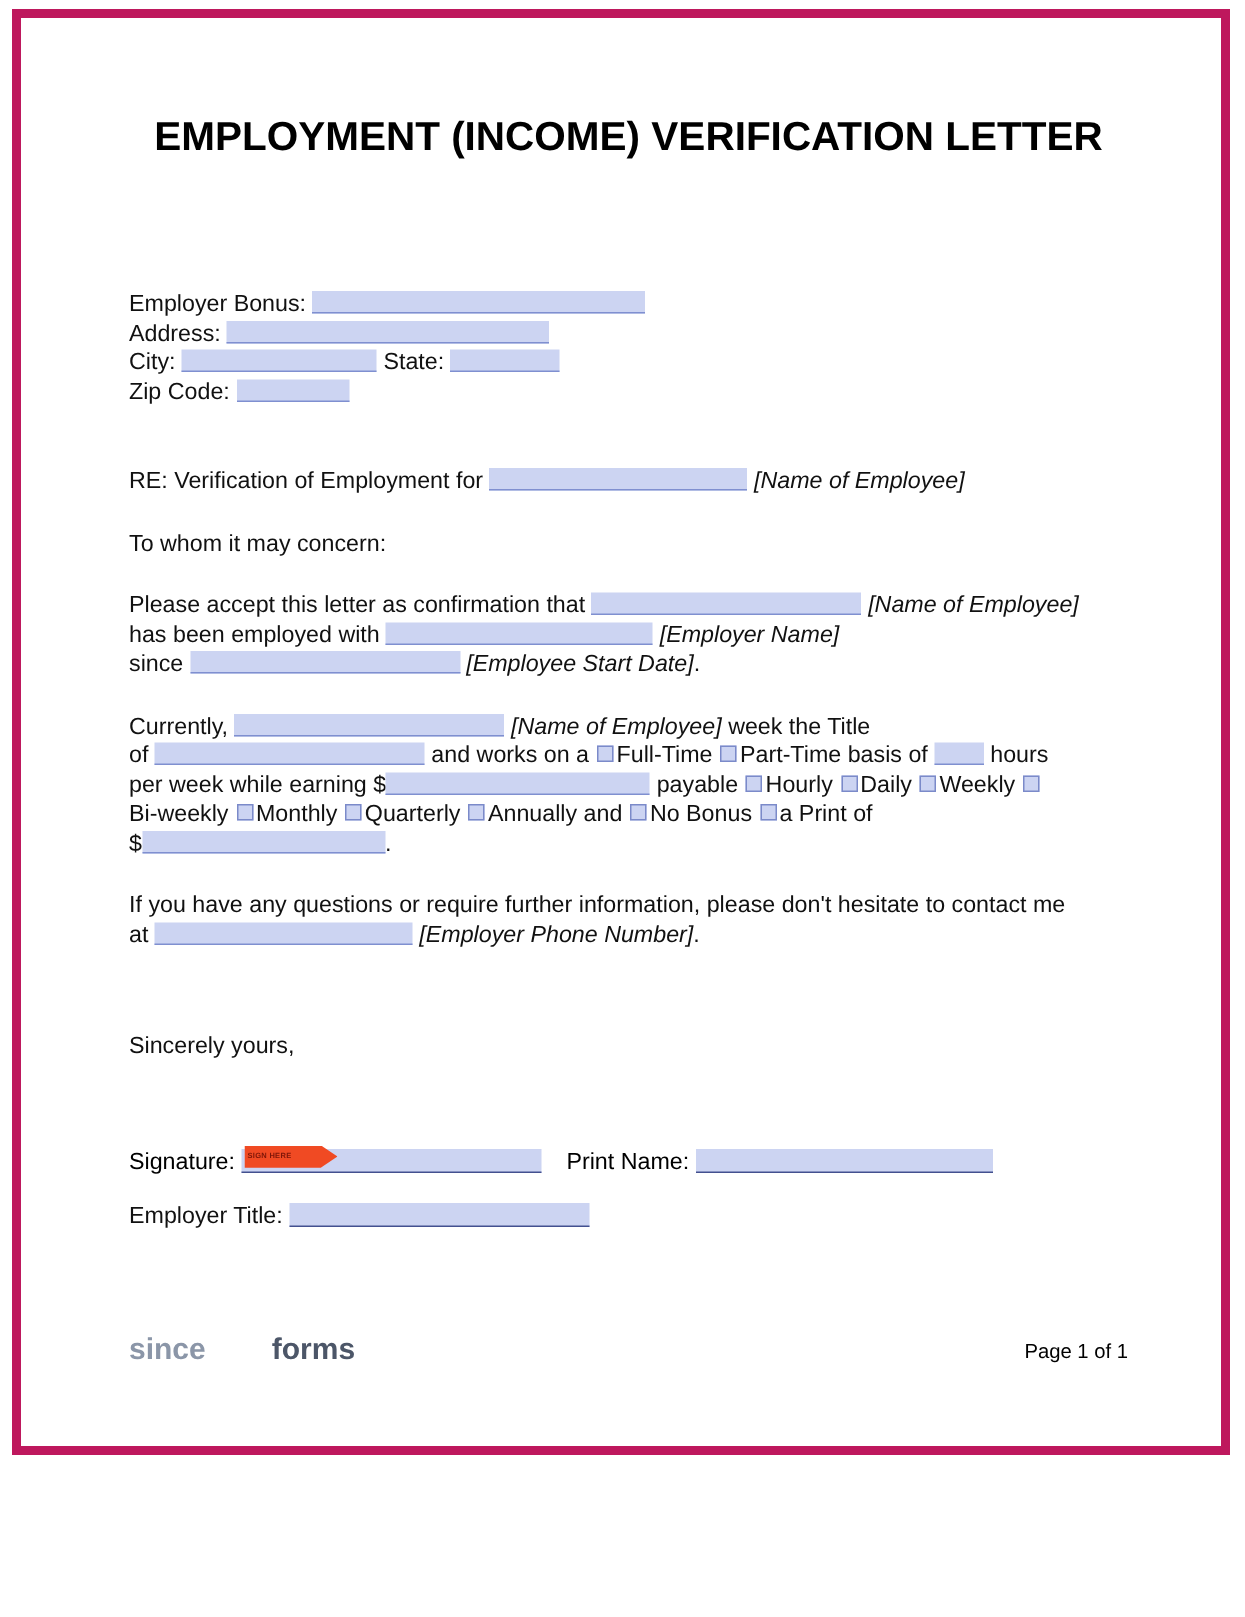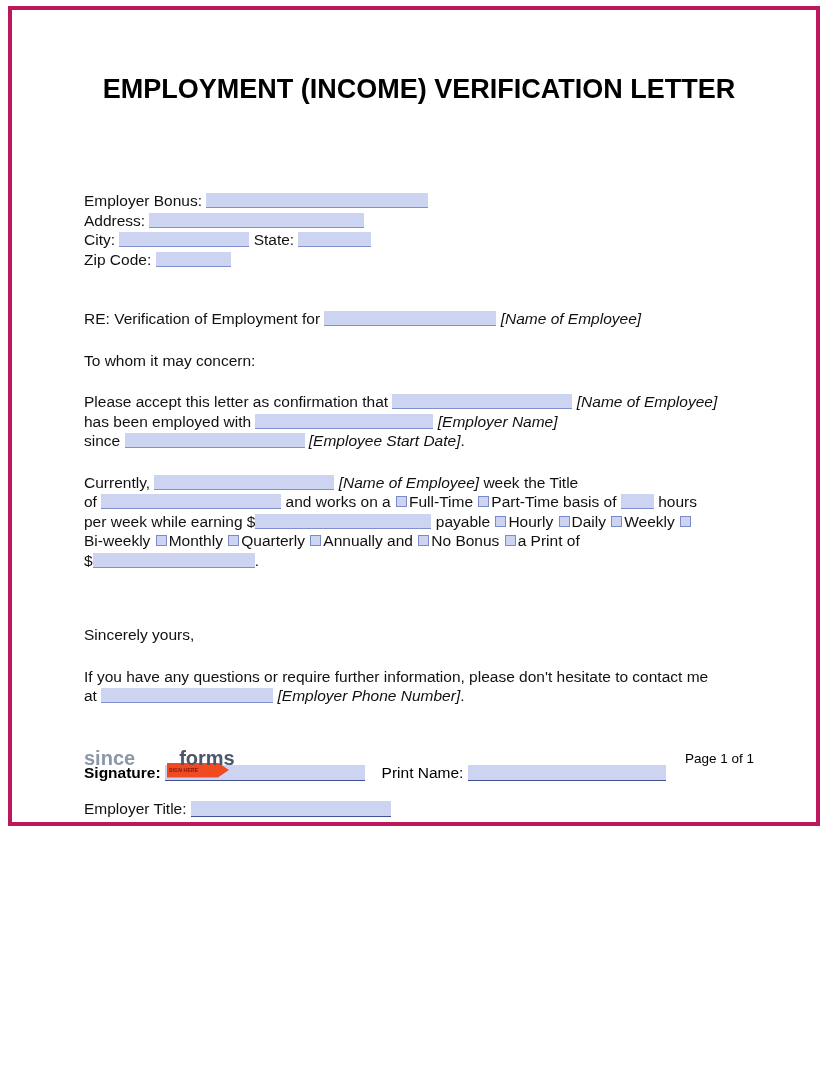--- a/index.html
+++ b/index.html
@@ -13,23 +13,23 @@
     font-family: "Liberation Sans", sans-serif;
     color: #000000;
     position: relative;
     overflow: hidden;
   }
   .page {
     position: absolute;
     left: 8px;
     top: 6px;
     width: 812px;
-    height: 820px;
+    height: 964px;
     background: #ffffff;
-    border: 4px solid #be185d;
+    border: 6px solid #be185d;
     box-sizing: border-box;
   }
   .inner {
     position: absolute;
     left: 0; top: 0; right: 0; bottom: 0;
     padding: 50px 62px 0 72px;
     box-sizing: border-box;
   }
   h1.doc-title {
     font-size: 27px;
@@ -76,21 +76,21 @@
     margin-top: 86px;
   }
   .sec {
     margin-top: 18px;
   }
   .sig-row {
     margin-top: 58px;
     font-size: 15.5px;
   }
   .sig-label {
-    font-weight: bold;
+    font-weight: normal;
     text-align: center;
   }
   .sig-fill {
     position: relative;
     display: inline-block;
     width: 200px;
     height: 15px;
     background: #ccd4f2;
     border-bottom: 1px solid #43508f;
     vertical-align: -3px;
@@ -205,28 +205,28 @@
       <span>Bi-weekly</span>
       <span class="cb"></span><span>Monthly</span>
       <span class="cb"></span><span>Quarterly</span>
       <span class="cb"></span><span>Annually</span>
       <span>and</span>
       <span class="cb"></span><span>No Bonus</span>
       <span class="cb"></span><span>a Print of</span><br>
       <span>$</span><span class="fill" style="width:162px"></span><span>.</span>
     </div>
 
-    <div class="body-text" style="margin-top:55px">Sincerely yours,</div>
-
     <div class="body-text sec" style="margin-top:22px">
       <span>If you have any questions or require further information, please don't hesitate to contact me</span><br>
       <span>at</span>
       <span class="fill" style="width:172px"></span>
       <span class="note">[Employer Phone Number]</span><span>.</span>
     </div>
+
+    <div class="body-text" style="margin-top:55px">Sincerely yours,</div>
 
     <div class="sig-row">
       <span class="sig-label">Signature</span><span class="sig-label">:</span>
       <span class="sig-fill">
         <span class="stamp"></span>
         <span class="stamp-txt">SIGN HERE</span>
       </span>
       <span style="display:inline-block;width:8px"></span>
       <span>Print Name:</span>
       <span class="fill-line" style="width:198px"></span>

